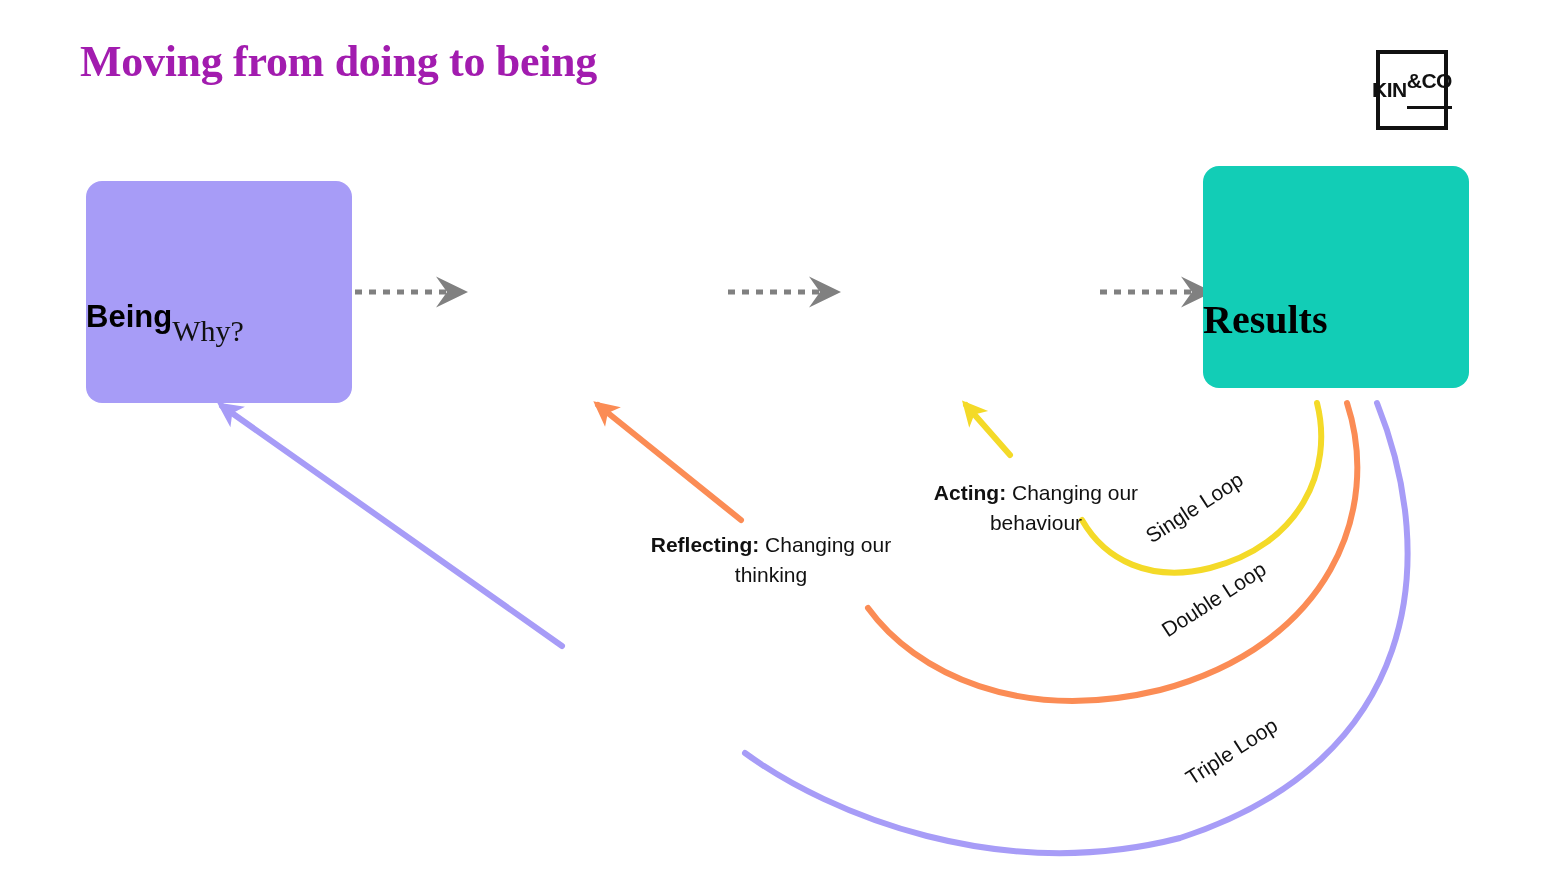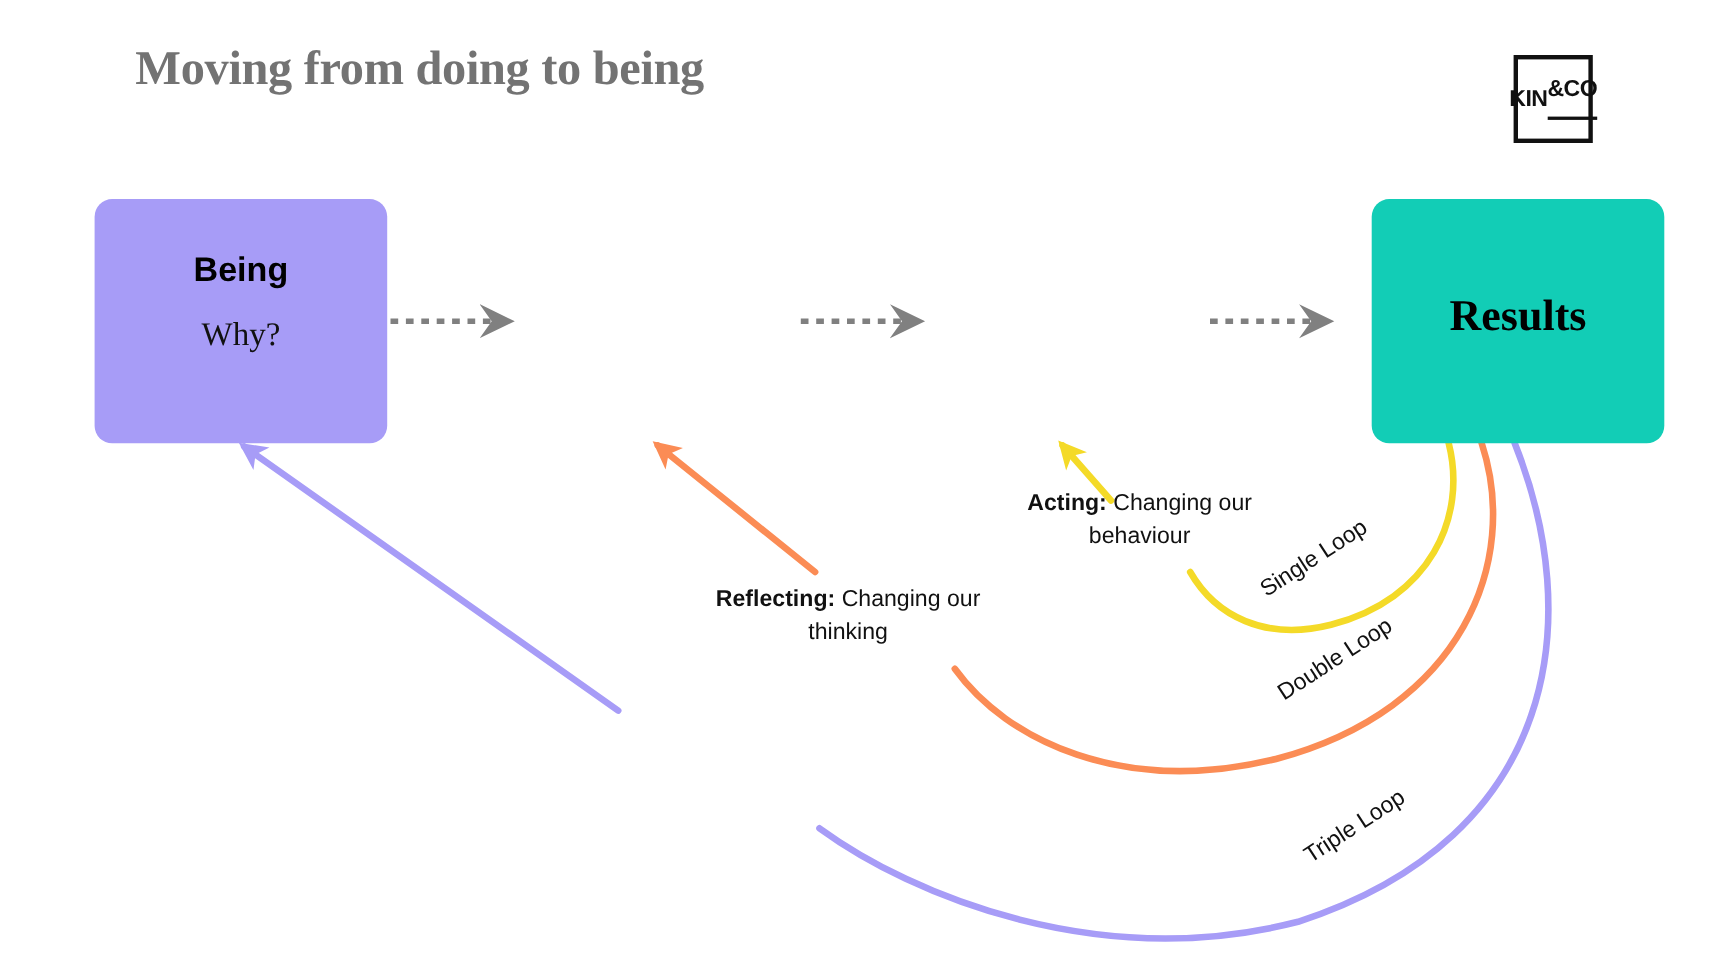--- a/index.html
+++ b/index.html
@@ -20,22 +20,21 @@
   #page-title {
     position: absolute;
     left: 80px;
     top: 38px;
     font-family: "Liberation Serif", serif;
     font-weight: 700;
     font-size: 44px;
     letter-spacing: -0.3px;
     line-height: 1.1;
     white-space: nowrap;
-    color: #737373;
-    margin-left: 43px;
+    color: #a21caf;
   }
 
   #brand-logo {
     position: absolute;
     left: 1376px;
     top: 50px;
     width: 72px;
     height: 80px;
     border: 4px solid #111111;
     box-sizing: border-box;
@@ -73,21 +72,21 @@
     width: 1561px;
     height: 878px;
   }
 
   
   .stage-box {
     position: absolute;
     border-radius: 16px;
     box-sizing: border-box;
     display: flex;
-    flex-direction: column;
+    flex-direction: row;
     align-items: center;
     justify-content: flex-start;
     padding-top: 48px;
   }
   .stage-box .stage-title {
     font-family: "Liberation Sans", sans-serif;
     font-weight: 700;
     font-size: 31px;
     line-height: 1;
     color: #000000;
@@ -103,36 +102,36 @@
   .stage-box.serif-title .stage-title {
     font-family: "Liberation Serif", serif;
     font-weight: 700;
     font-size: 40px;
     margin-top: 38px;
   }
 
   #box-being    { left: 86px;   top: 181px; width: 266px; height: 222px; background: #a79cf7; }
   #box-thinking { left: 459px;  top: 181px; width: 266px; height: 222px; background: #fb8c55; }
   #box-doing    { left: 831px;  top: 181px; width: 266px; height: 222px; background: #f4da28; }
-  #box-results  { left: 1203px; top: 181px; width: 266px; height: 222px; background: #12cdb6; margin-left: 44px; }
+  #box-results  { left: 1203px; top: 166px; width: 266px; height: 222px; background: #12cdb6; }
 
   
   .caption {
     position: absolute;
     text-align: center;
     font-family: "Liberation Sans", sans-serif;
     font-weight: 400;
     font-size: 21px;
     line-height: 30px;
     color: #111111;
   }
   .caption b {
     font-weight: 700;
   }
-  #caption-acting       { left: 900px; top: 443px; width: 272px; }
+  #caption-acting       { left: 900px; top: 478px; width: 272px; }
   #caption-reflecting   { left: 640px; top: 530px; width: 262px; }
   #caption-transforming { left: 428px; top: 659px; width: 346px; }
 
   
   .loop-label {
     position: absolute;
     font-family: "Liberation Sans", sans-serif;
     font-weight: 400;
     font-size: 21px;
     color: #111111;

